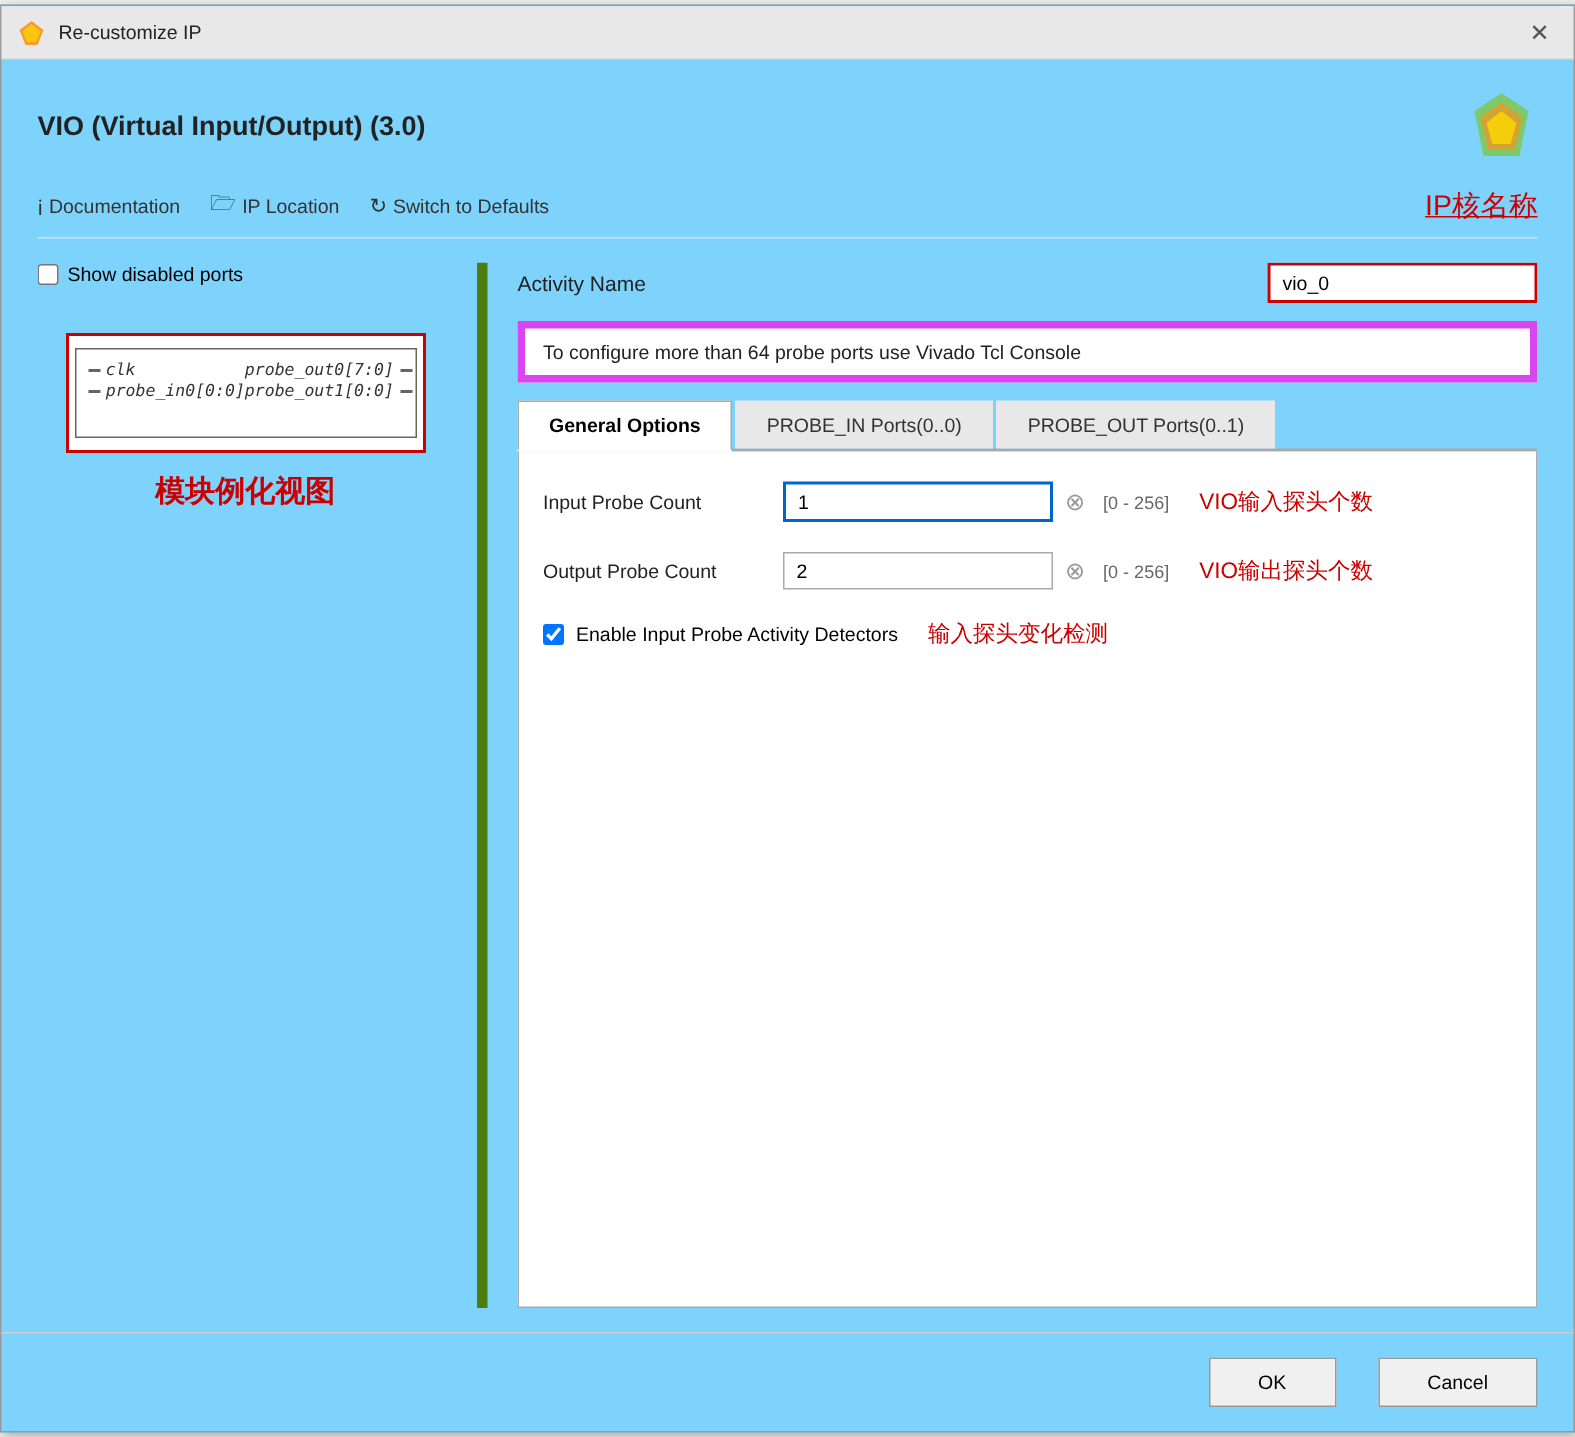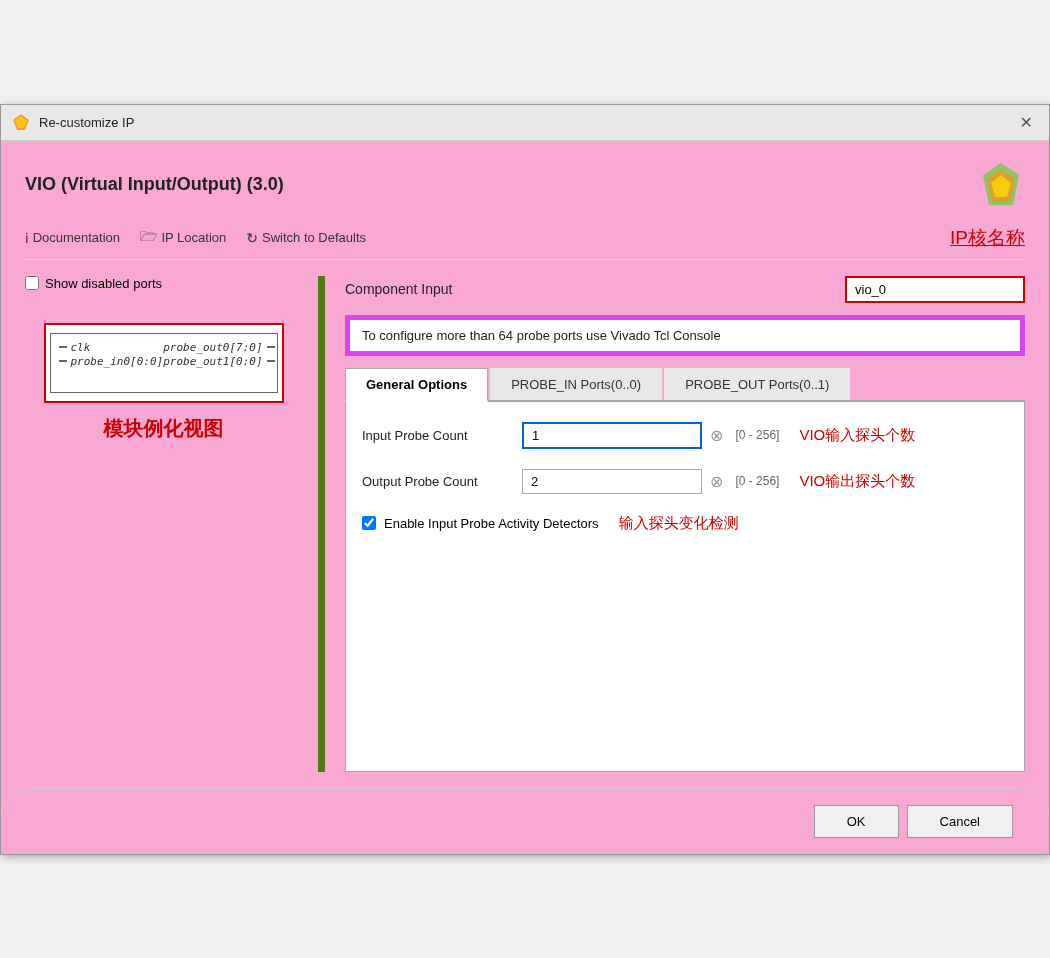--- a/index.html
+++ b/index.html
@@ -8,22 +8,22 @@
       font-size: 13px;
       background: #f0f0f0;
       display: flex;
       justify-content: center;
       align-items: center;
       width: 1050px;
       height: 958px;
     }
     .dialog {
       width: 1050px;
-      height: 751px;
-      background: #f9a8d4;
+      height: 952px;
+      background: #7dd3fc;
       border: 1px solid #999;
       display: flex;
       flex-direction: column;
       box-shadow: 2px 2px 8px rgba(0,0,0,0.3);
     }
     .title-bar {
       background: #e8e8e8;
       border-bottom: 1px solid #ccc;
       display: flex;
       align-items: center;
@@ -289,24 +289,23 @@
       gap: 8px;
       margin-bottom: 16px;
     }
     .checkbox-row input[type="checkbox"] {
       width: 14px;
       height: 14px;
     }
     .footer {
       display: flex;
       justify-content: flex-end;
-      gap: 8px;
-      padding: 16px 36px;
+      gap: 28px;
+      padding: 16px 24px;
       border-top: 1px solid #ccc;
-      border-radius: 32px;
     }
     .btn {
       padding: 8px 32px;
       font-size: 13px;
       cursor: pointer;
       border: 1px solid #999;
       background: #f0f0f0;
     }
     .btn-ok { background: #f0f0f0; }
     .ip-name-annotation {
@@ -396,21 +395,21 @@
               </div>
             </div>
           </div>
           <div class="module-label">模块例化视图</div>
         </div>
       </div>
 
       <div class="right-panel">
 
         <div class="component-name-row">
-          <span class="component-name-label">Component Input</span>
+          <span class="component-name-label">Activity Name</span>
           <input class="component-name-input" type="text" value="vio_0" style="">
         </div>
 
         <div class="info-banner">
           <span>To configure more than 64 probe ports use Vivado Tcl Console</span>
         </div>
 
         <div class="config-tabs">
           <div class="tab active">
             <span>General Options</span>

